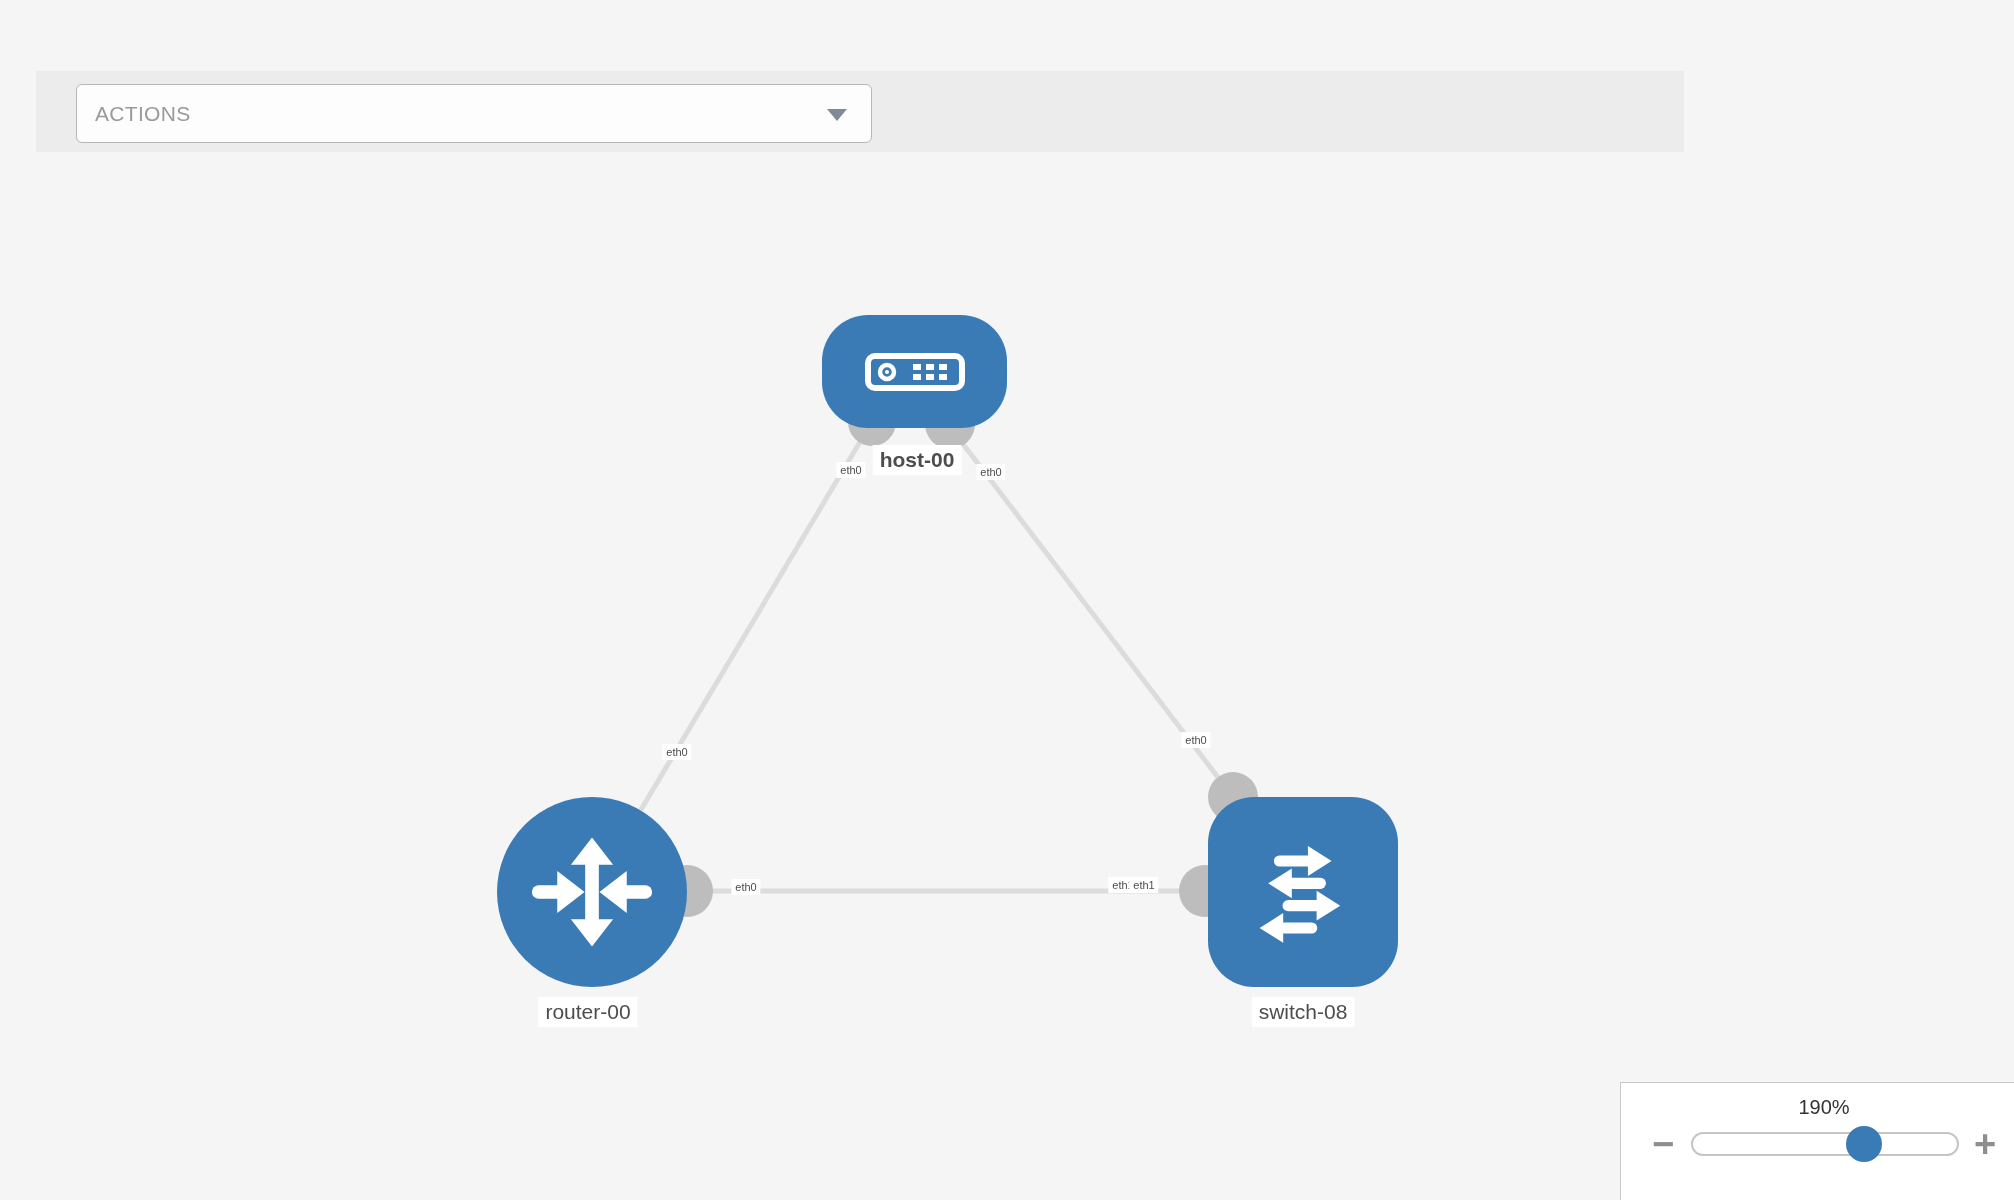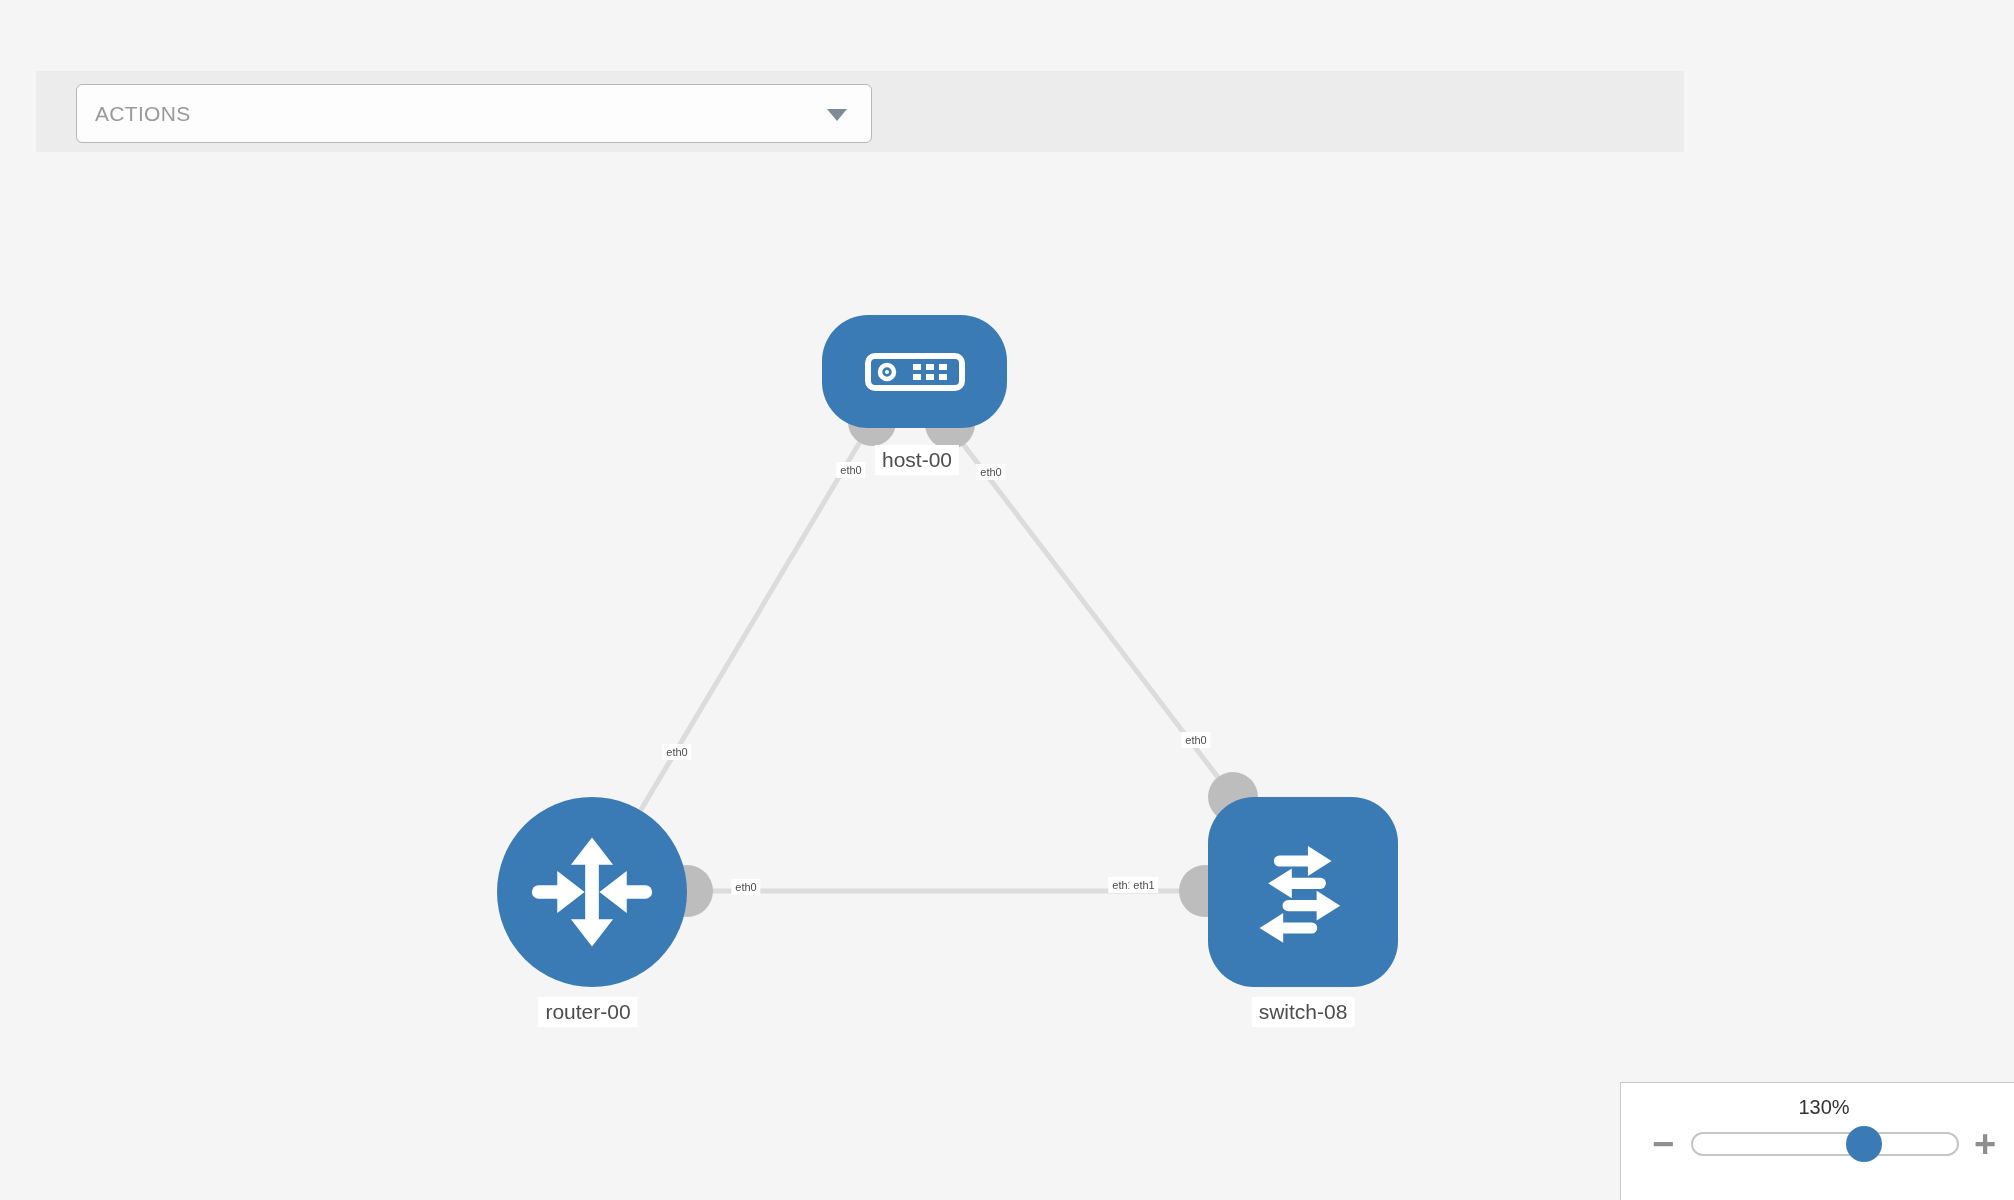--- a/index.html
+++ b/index.html
@@ -125,34 +125,34 @@
         <polygon points="73,25 54,13 54,37" fill="#ffffff"></polygon>
         <line x1="64" y1="43" x2="38" y2="43" stroke="#ffffff" stroke-width="9" stroke-linecap="round"></line>
         <polygon points="22,43 41,31 41,55" fill="#ffffff"></polygon>
         <line x1="38" y1="61" x2="64" y2="61" stroke="#ffffff" stroke-width="9" stroke-linecap="round"></line>
         <polygon points="80,61 61,49 61,73" fill="#ffffff"></polygon>
         <line x1="57" y1="79" x2="31" y2="79" stroke="#ffffff" stroke-width="9" stroke-linecap="round"></line>
         <polygon points="15,79 34,67 34,91" fill="#ffffff"></polygon>
       </svg>
     </div>
 
-    <div class="node-label" style="left:917px;top:308px;">host-00</div>
+    <div class="node-label" style="left:917px;top:308px;font-weight:bold;">host-00</div>
     <div class="node-label" style="left:588px;top:860px;">router-00</div>
     <div class="node-label" style="left:1303px;top:860px;">switch-08</div>
 
     <div class="if-label" style="left:851px;top:318px;">eth0</div>
     <div class="if-label" style="left:991px;top:320px;">eth0</div>
     <div class="if-label" style="left:677px;top:600px;">eth0</div>
     <div class="if-label" style="left:1196px;top:588px;">eth0</div>
     <div class="if-label" style="left:746px;top:735px;">eth0</div>
     <div class="if-label" style="left:1123px;top:733px;">eth1</div>
     <div class="if-label" style="left:1144px;top:733px;">eth1</div>
   </div>
 
   <div class="zoom-panel">
-    <div class="zoom-level">130%</div>
+    <div class="zoom-level">190%</div>
     <span class="zoom-minus">−</span>
     <div class="zoom-track"></div>
     <div class="zoom-thumb"></div>
     <span class="zoom-plus">+</span>
   </div>
 
 </div>
 
 </body></html>

